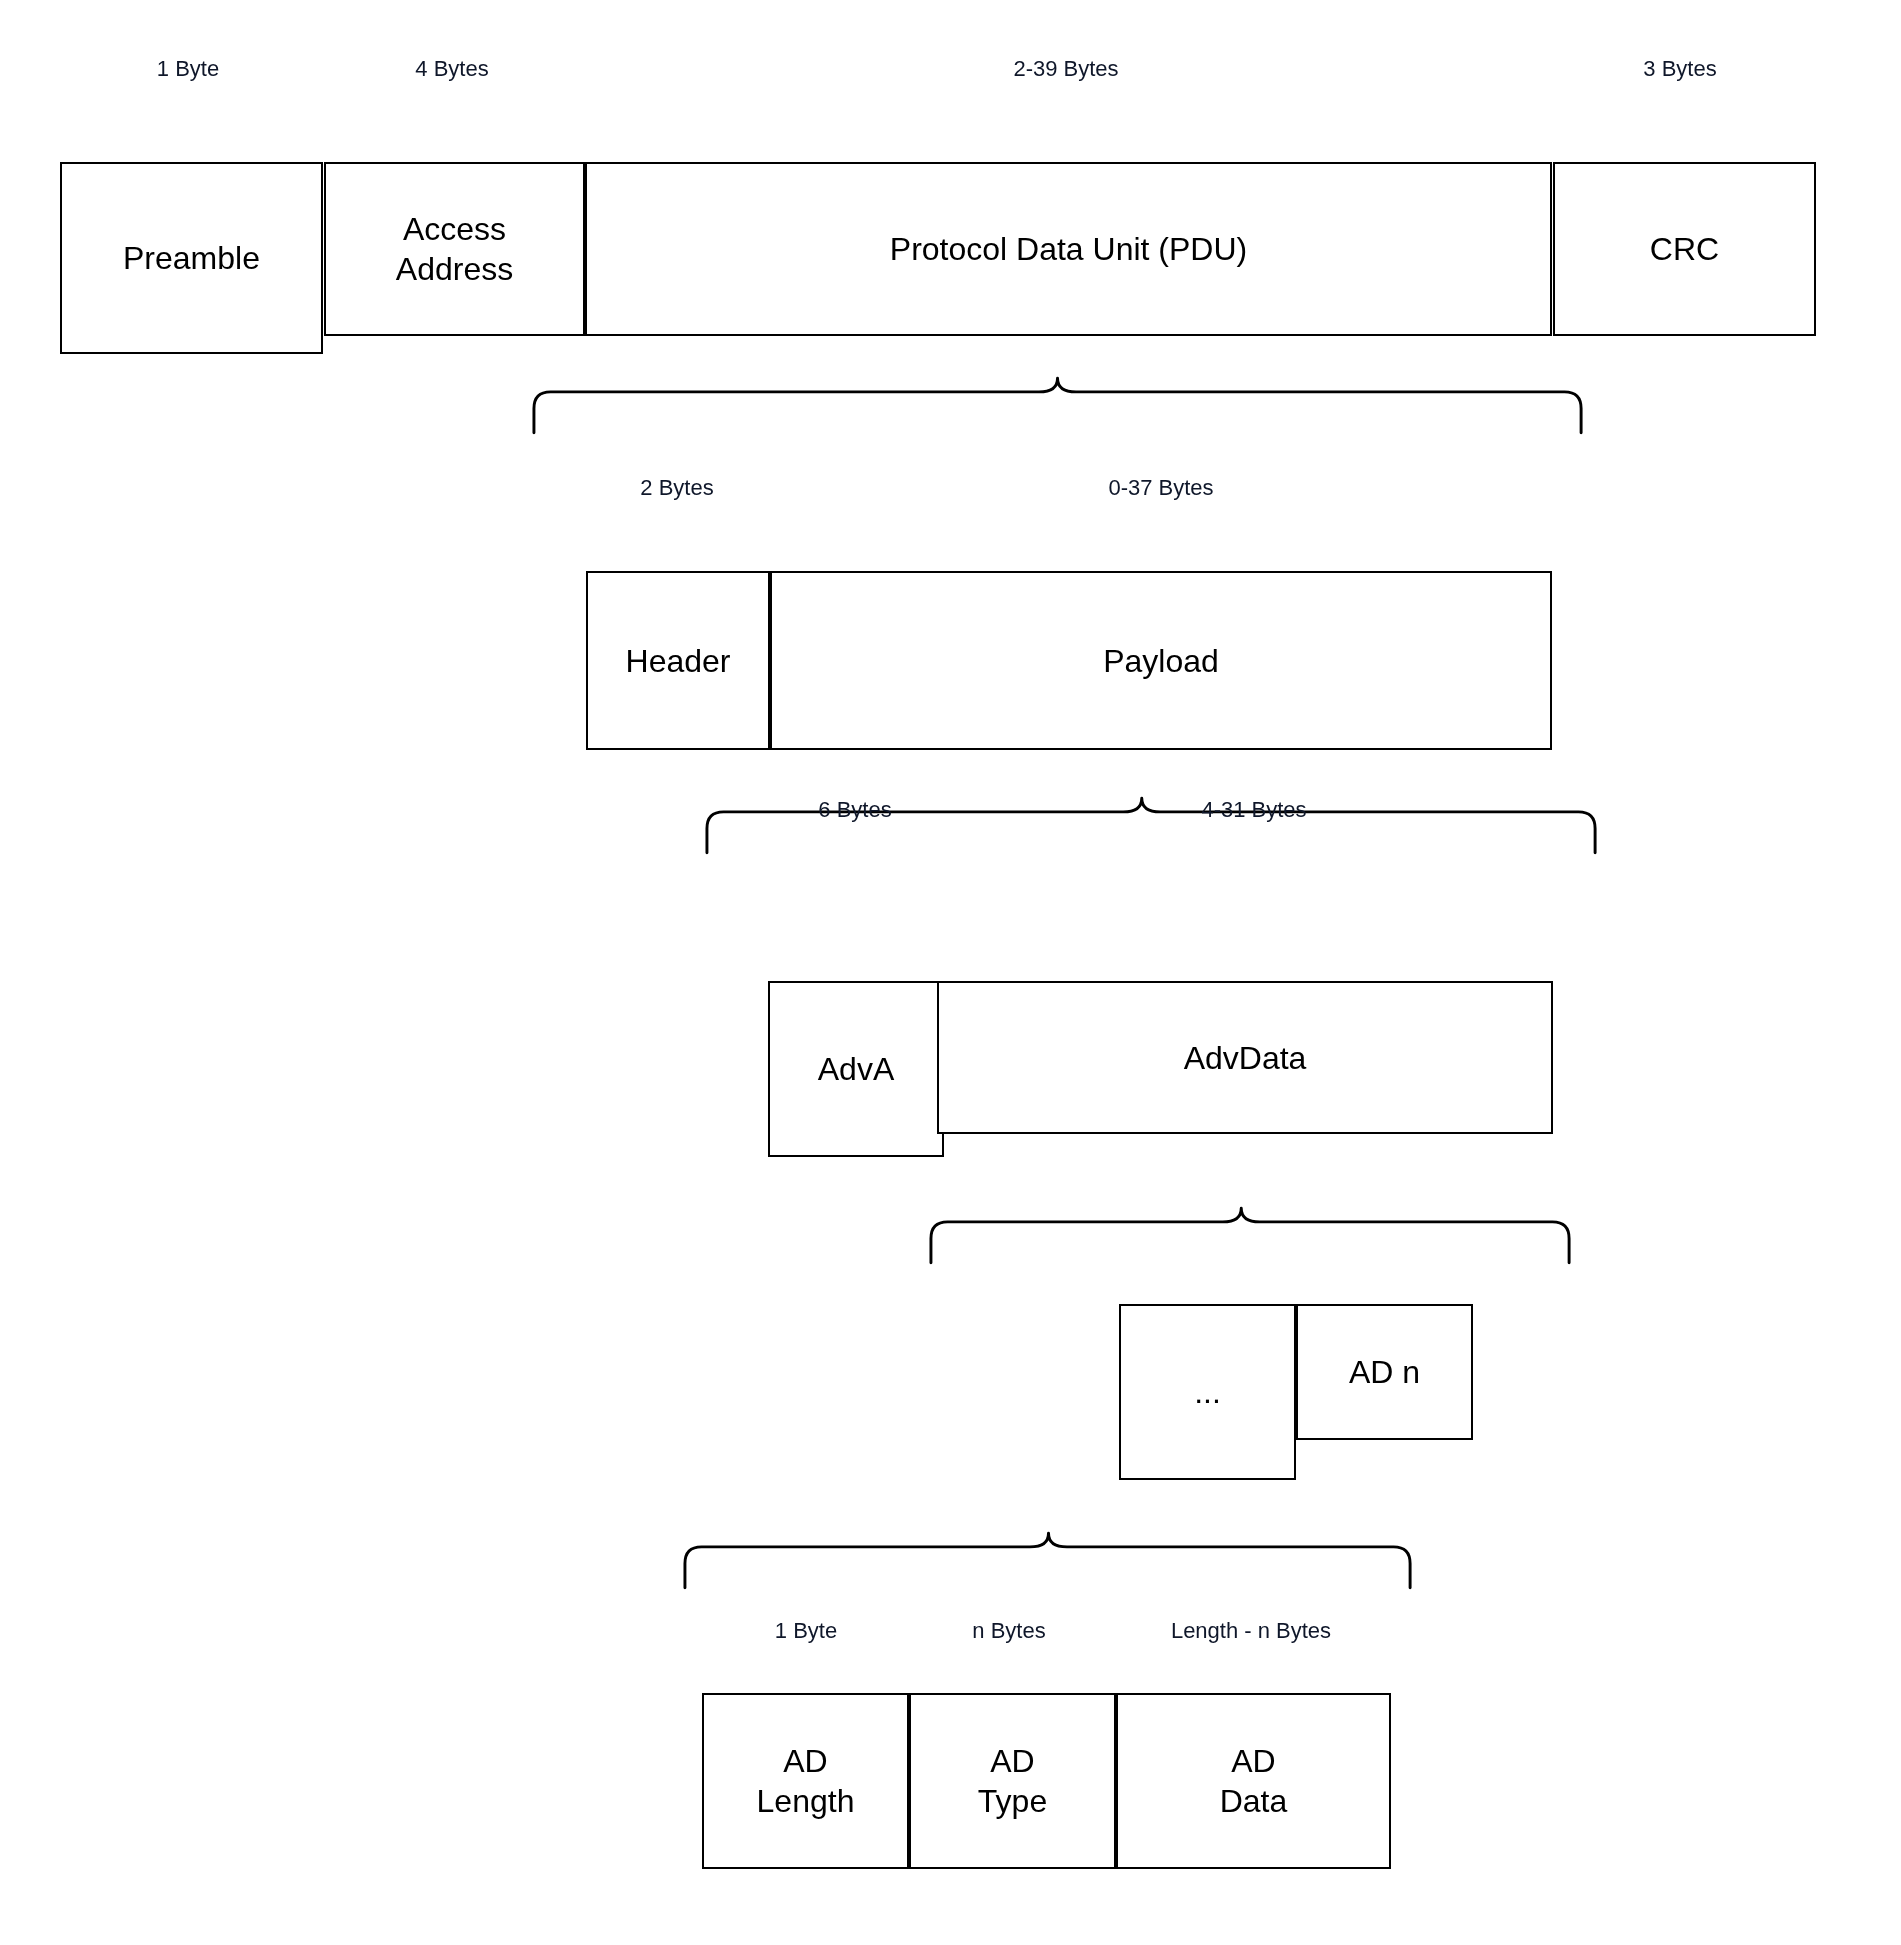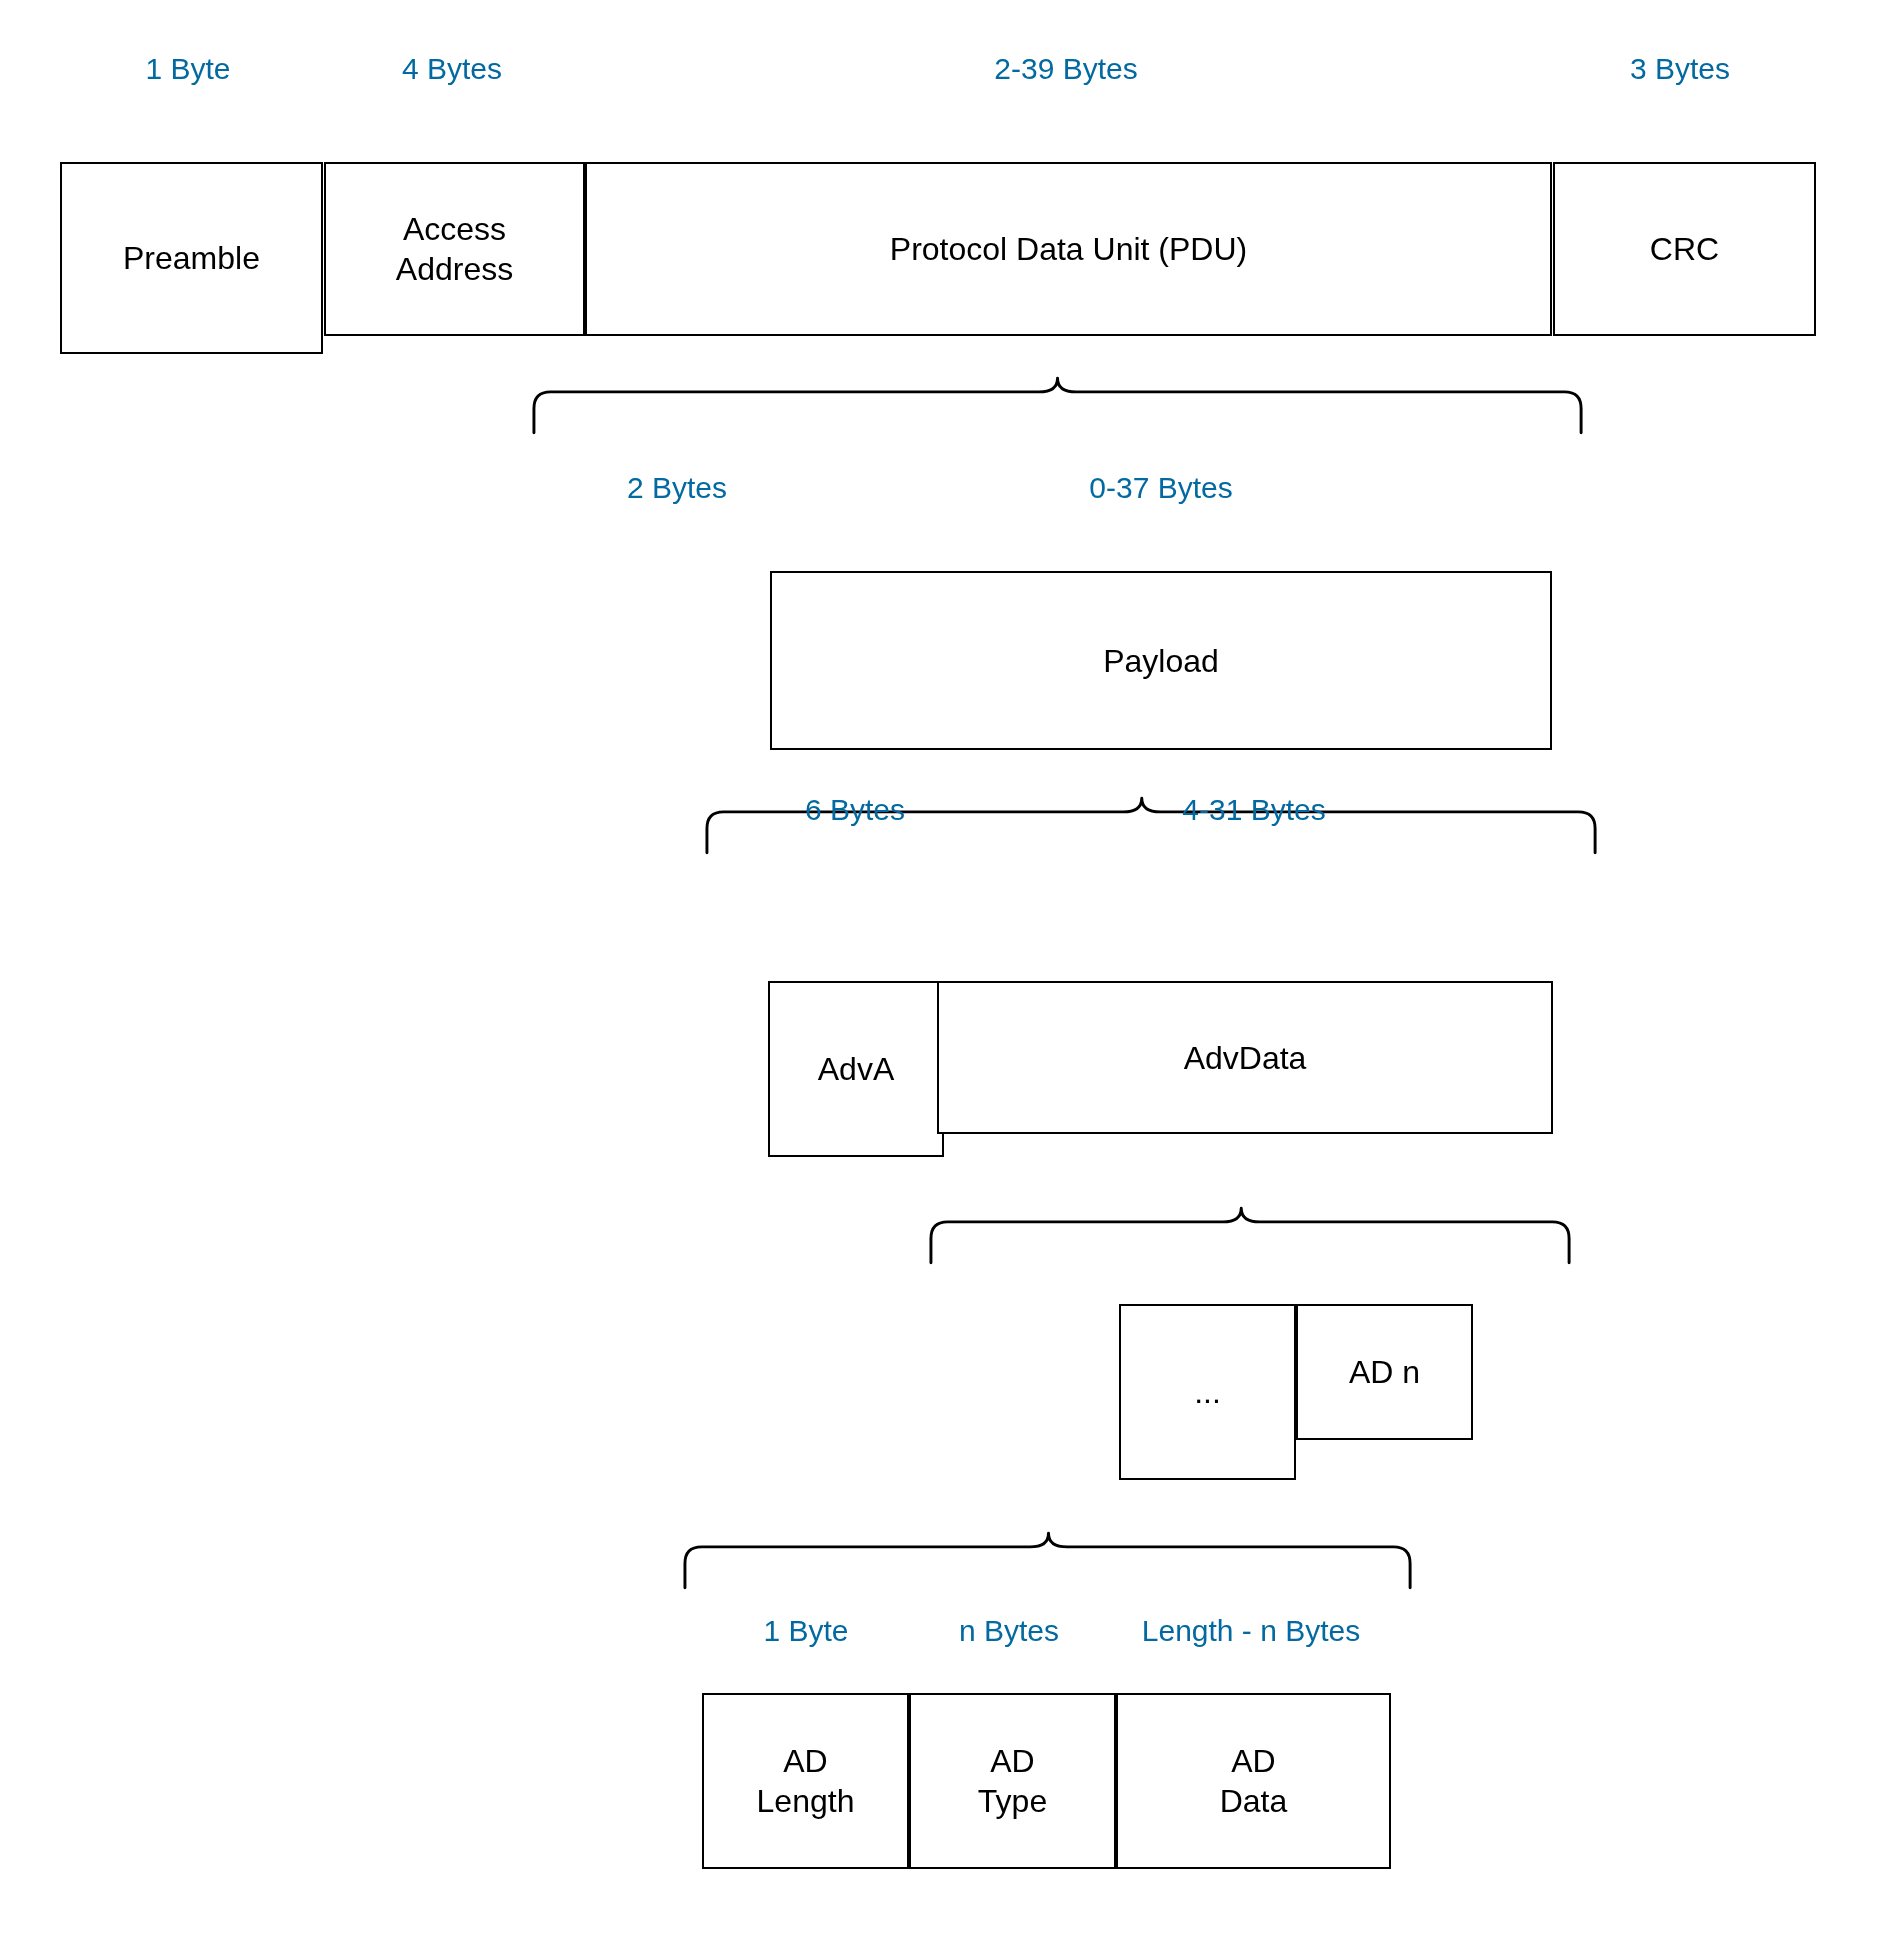--- a/index.html
+++ b/index.html
@@ -11,23 +11,23 @@
     position: relative;
     width: 1902px;
     height: 1946px;
     background: #ffffff;
     font-family: "Liberation Sans", "DejaVu Sans", sans-serif;
     color: #000000;
     overflow: hidden;
   }
   .size-label {
     position: absolute;
-    font-size: 30px;
+    font-size: 22px;
     line-height: 35px;
-    color: #0369a1;
+    color: #0f172a;
     text-align: center;
     white-space: nowrap;
     transform: translateX(-50%);
   }
   .field-box {
     position: absolute;
     box-sizing: border-box;
     border: 2.9px solid #000000;
     background: #ffffff;
     display: flex;
@@ -82,20 +82,23 @@
 
   <div class="brace-wrap" style="left:532px; top:376px; width:1053px; height:59px;">
     <svg width="1053" height="59" viewBox="0 0 1080 60">
       <path class="brace-path" d="M 2 58 L 2 33 Q 2 16 19 16 L 520 16 Q 539 16 539 2 Q 539 16 558 16 L 1059 16 Q 1076 16 1076 33 L 1076 58"></path>
     </svg>
   </div>
 
   <div class="size-label" style="left:677px; top:470px;">2 Bytes</div>
   <div class="size-label" style="left:1161px; top:470px;">0-37 Bytes</div>
 
+  <div class="field-box" style="left:586px; top:571px; width:184px; height:179px;">
+    <span class="field-label">Header</span>
+  </div>
   <div class="field-box" style="left:770px; top:571px; width:782px; height:179px;">
     <span class="field-label">Payload</span>
   </div>
 
   <div class="brace-wrap" style="left:705px; top:796px; width:894px; height:59px;">
     <svg width="894" height="59" viewBox="0 0 917 60">
       <path class="brace-path" d="M 2 58 L 2 33 Q 2 16 19 16 L 429 16 Q 448 16 448 2 Q 448 16 467 16 L 896 16 Q 913 16 913 33 L 913 58"></path>
     </svg>
   </div>
 

